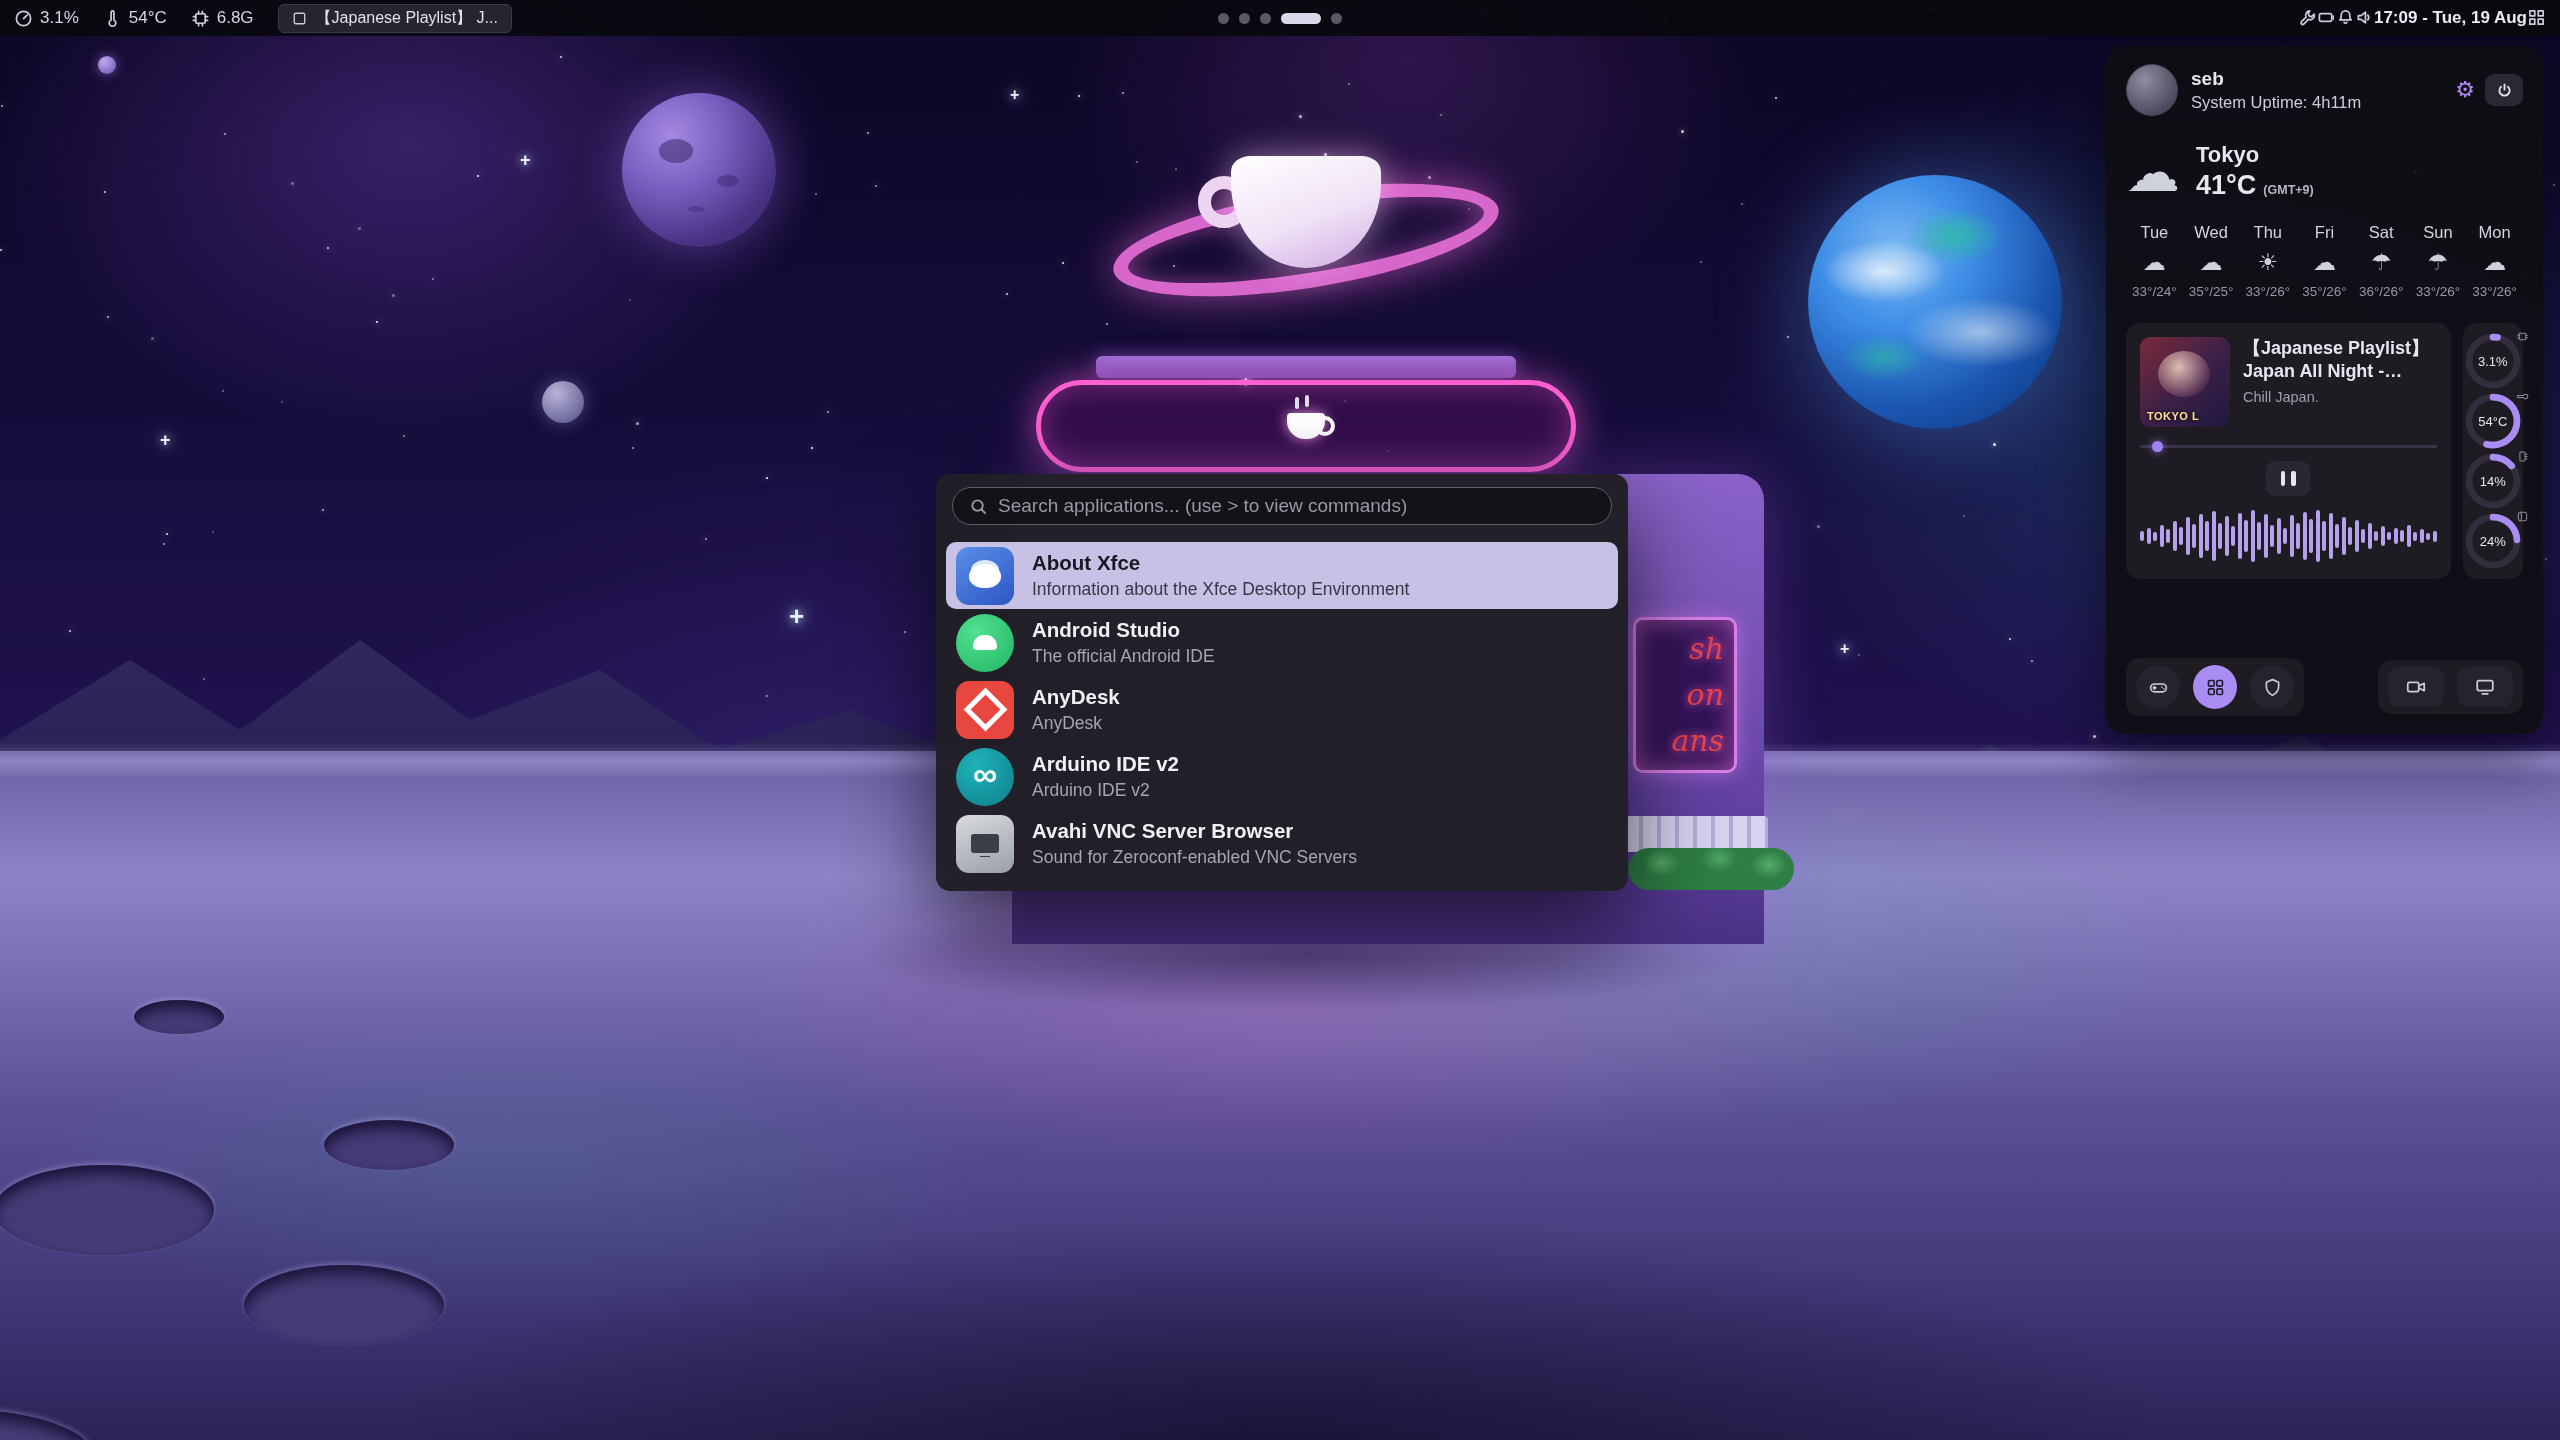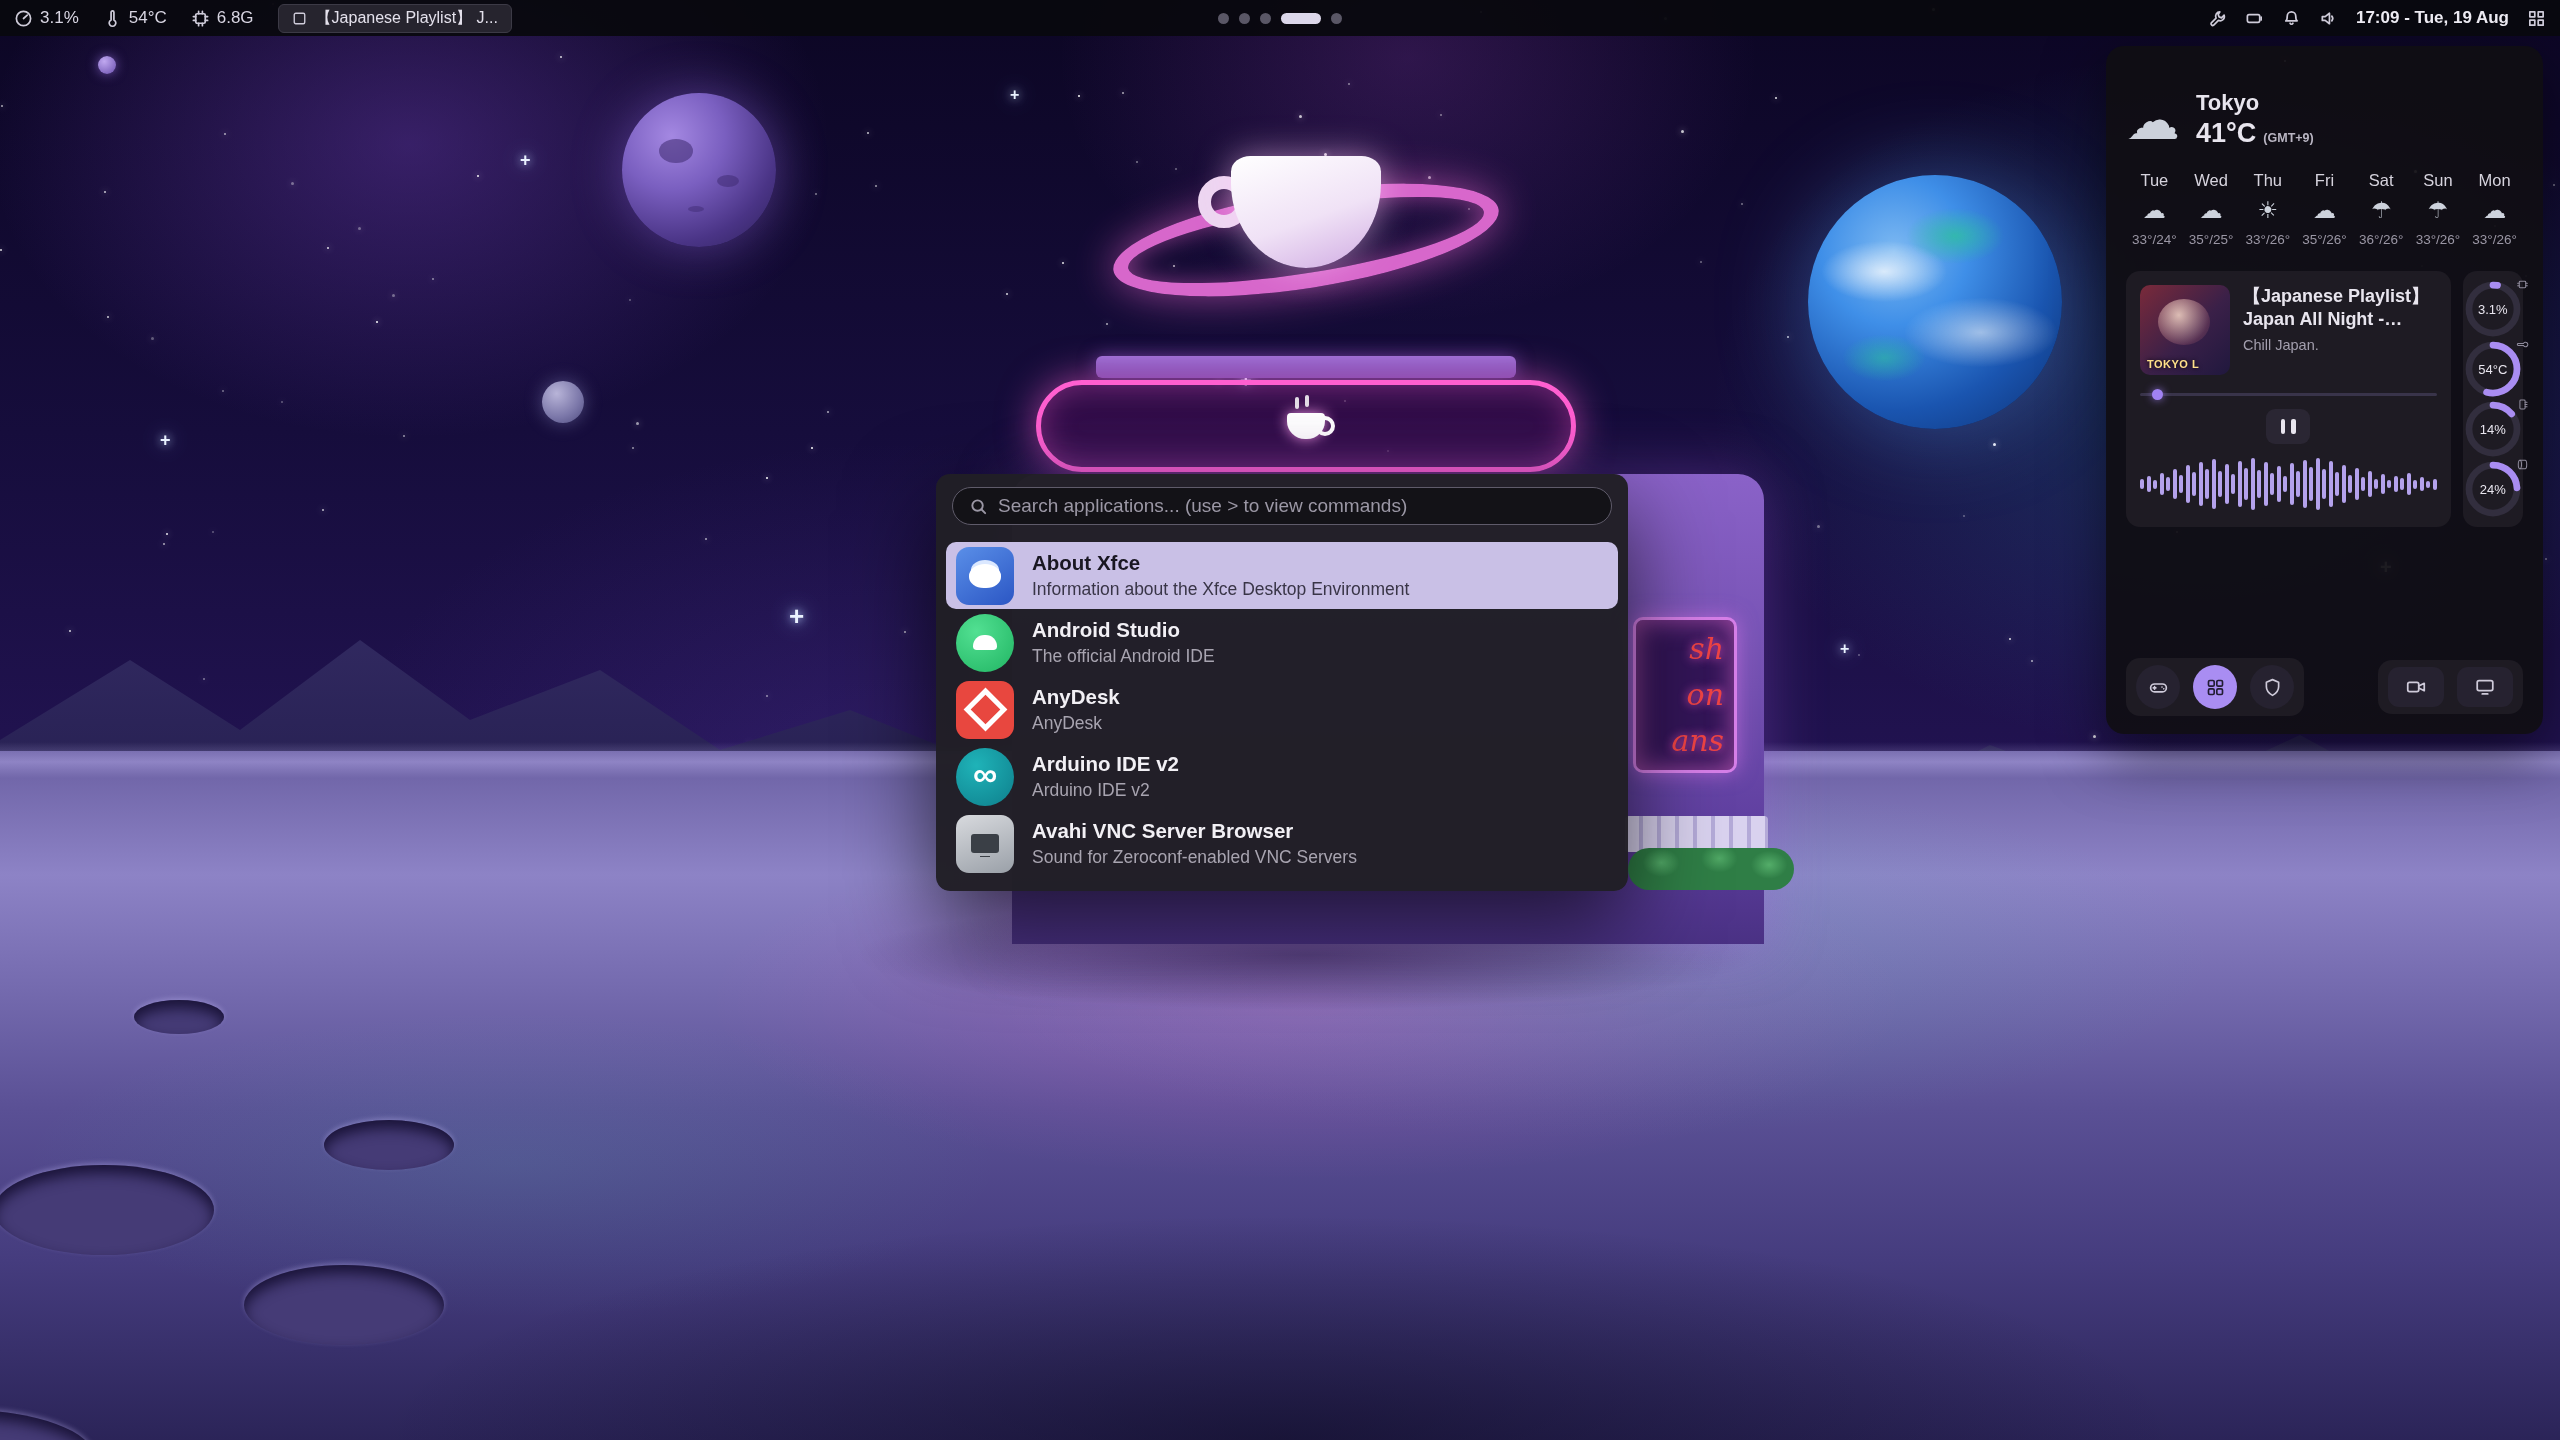--- a/index.html
+++ b/index.html
@@ -112,21 +112,21 @@
   .tb-left { display:flex; align-items:center; gap:24px; }
   .tb-stat { display:flex; align-items:center; gap:7px; }
   .tb-icon { width:19px; height:19px; display:inline-flex; }
   .tb-icon svg { width:100%; height:100%; stroke:#cfccda; fill:none; stroke-width:1.8; stroke-linecap:round; stroke-linejoin:round; }
   .tb-window { display:flex; align-items:center; gap:9px; background:#26242e; border:1px solid #3c3a46;
     border-radius:6px; padding:3px 13px; font-size:16px; color:#e4e1ec; }
   .tb-center { position:absolute; left:50%; top:0; height:36px; transform:translateX(-50%);
     display:flex; align-items:center; gap:10px; }
   .ws-dot { width:11px; height:11px; border-radius:50%; background:#5a5766; }
   .ws-pill { width:40px; height:11px; border-radius:6px; background:#dcd7ea; }
-  .tb-right { margin-left:auto; display:flex; align-items:center; gap:18px; }
+  .tb-right { margin-left:auto; display:flex; }
   .tb-clock { font-weight:600; font-size:17px; color:#eceaf2; }
 
   
   .launcher { position:absolute; left:936px; top:474px; width:692px; z-index:50;
     background:rgba(33,31,38,.98); border-radius:14px; box-shadow:0 34px 90px rgba(0,0,0,.65);
     padding:13px 0 14px; }
   .search-box { margin:0 16px; height:38px; border-radius:20px; border:1.5px solid #5f5b6a;
     background:#131217; display:flex; align-items:center; padding:0 16px; gap:10px; }
   .search-box svg { width:19px; height:19px; stroke:#9b97a5; fill:none; stroke-width:2; stroke-linecap:round; }
   .search-box input { flex:1; background:transparent; border:none; outline:none; color:#d8d5e0;
@@ -530,20 +530,36 @@
       <span class="ic ic-avahi"></span>
       <span>
           <div class="app-title">Avahi VNC Server Browser</div>
             <div class="app-sub">Sound for Zeroconf-enabled VNC Servers</div>
         </span>
     </div>
   </div>
 </div>
 
 <div class="panel">
+  <div class="user-row">
+    <div class="avatar"></div>
+    <div>
+      <div class="user-name">seb</div>
+      <div class="user-uptime">System Uptime: 4h11m</div>
+    </div>
+    <div class="user-actions">
+      <button class="gear-btn"><span>⚙</span></button>
+      <button class="power-btn">
+        <svg viewBox="0 0 20 20">
+            <path d="M10 3v6"></path>
+            <path d="M6 5.5 a6 6 0 1 0 8 0"></path>
+          </svg>
+      </button>
+    </div>
+  </div>
 
   <div class="weather-row">
     <span class="weather-big-icon">☁</span>
     <div>
       <div class="weather-city">Tokyo</div>
       <div class="weather-temp-line">
         <span class="weather-temp">41°C</span>
         <span class="weather-tz">(GMT+9)</span>
       </div>
     </div>

